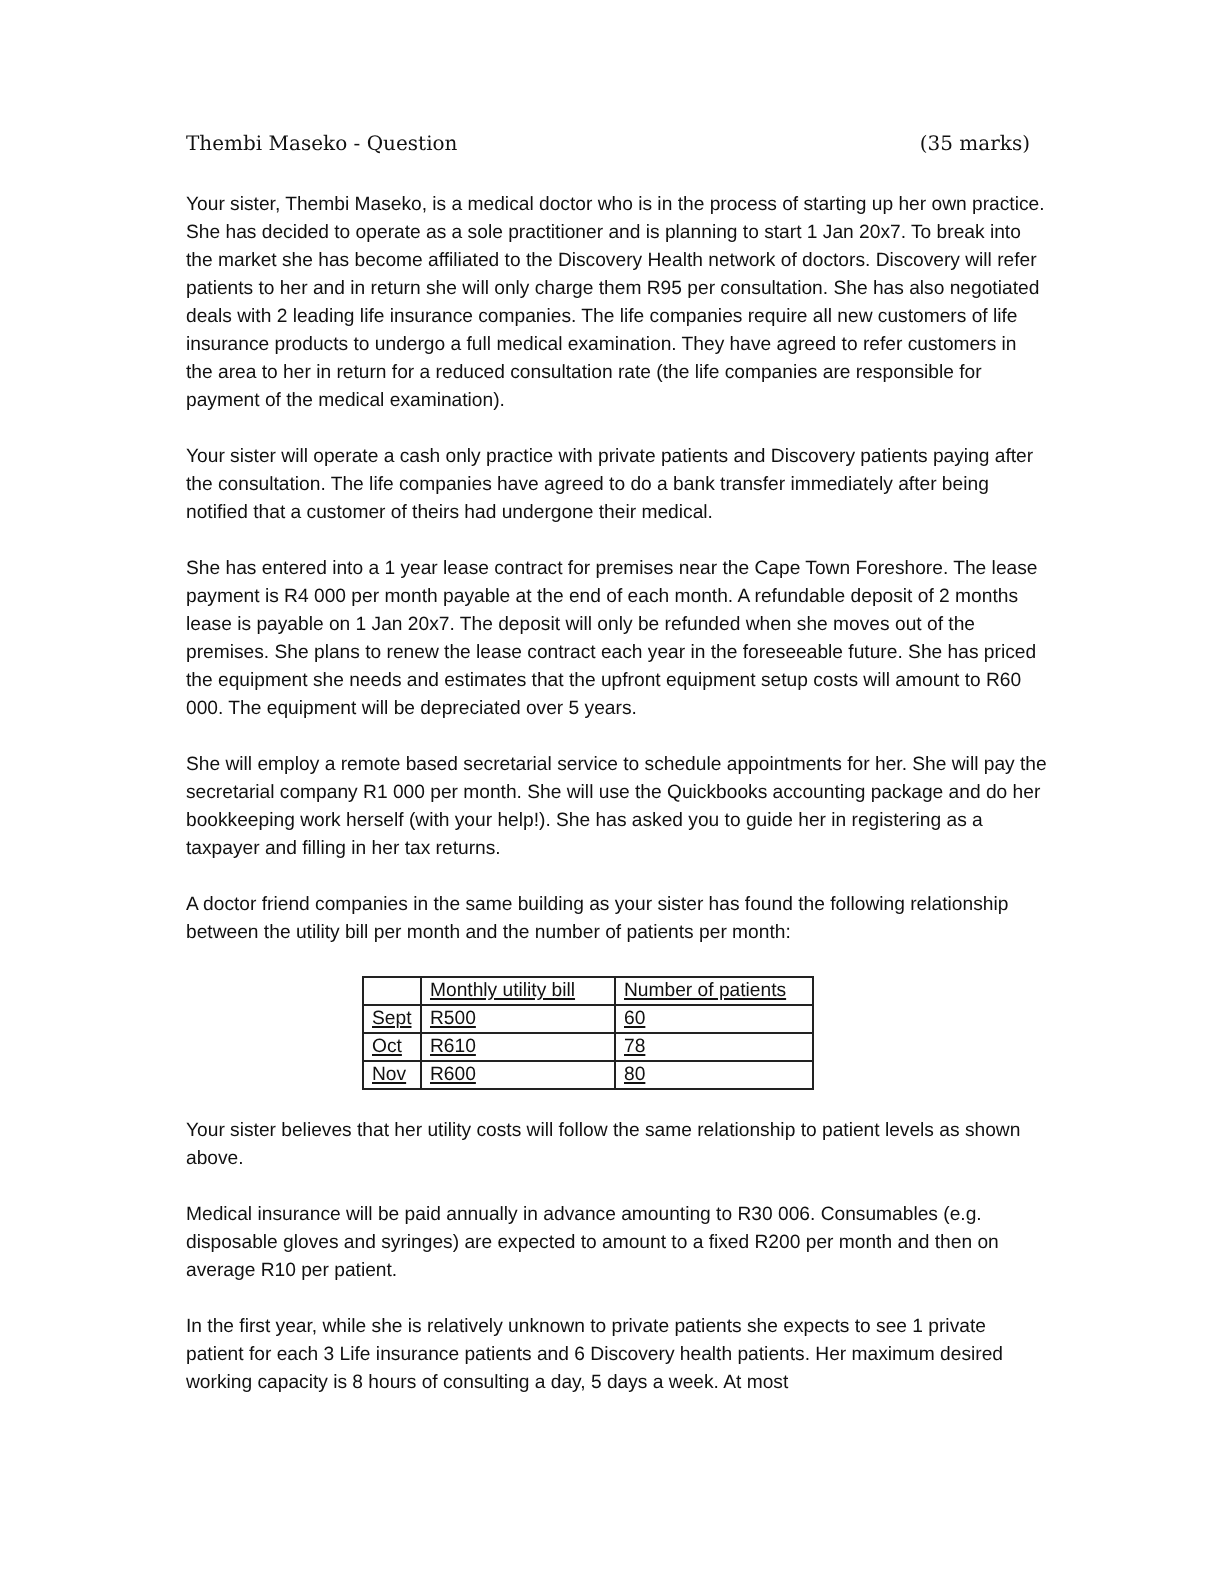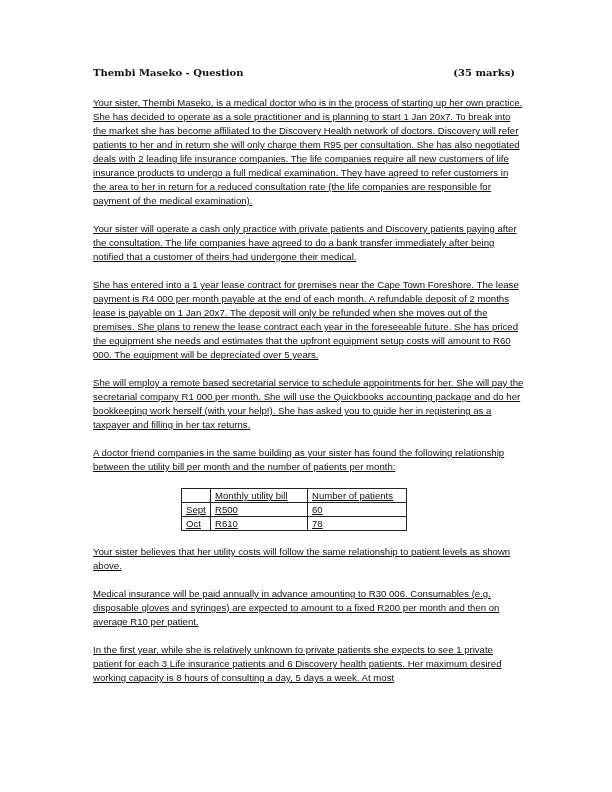--- a/index.html
+++ b/index.html
@@ -3,25 +3,25 @@
   <meta charset="utf-8">
   <style>
     html, body { margin: 0; padding: 0; background: #ffffff; }
     body { width: 612px; height: 792px; position: relative; overflow: hidden; }
     .page {
       position: absolute; left: 93px; top: 66px; width: 432px;
       font-family: "Liberation Sans", sans-serif; font-size: 9.6px;
       line-height: 14px; color: #111111;
     }
     .heading {
-      font-family: "DejaVu Serif", "Liberation Serif", serif; font-weight: bold;
+      font-family: "DejaVu Serif", "Liberation Serif", serif; font-weight: normal;
       font-size: 10px; display: flex; justify-content: space-between;
       width: 422px; height: 14px; margin-bottom: 16px;
     }
-    p { margin: 0 1px 14px 0; text-decoration: underline; }
+    p { margin: 0 1px 14px 0; }
     .tbl-wrap { display: flex; justify-content: center; margin: 0 0 14px 0; padding-right: 30px; text-decoration: underline; }
     table { border-collapse: collapse; font-size: 9.6px; }
     td { border: 1px solid #222; padding: 0 4px; height: 13px; line-height: 13px; }
     td.c0 { width: 20px; }
     td.c1 { width: 88px; }
     td.c2 { width: 90px; }
   </style>
 </head>
 <body>
 
@@ -48,20 +48,25 @@
       <tr>
         <td class="c0">Sept</td>
         <td class="c1">R500</td>
         <td class="c2">60</td>
       </tr>
       <tr>
         <td class="c0">Oct</td>
         <td class="c1">R610</td>
         <td class="c2">78</td>
       </tr>
+      <tr>
+        <td class="c0">Nov</td>
+        <td class="c1">R600</td>
+        <td class="c2">80</td>
+      </tr>
     </tbody>
       </table>
   </div>
 
   <p>Your sister believes that her utility costs will follow the same relationship to patient levels as shown above.</p>
   <p>Medical insurance will be paid annually in advance amounting to R30 006. Consumables (e.g. disposable gloves and syringes) are expected to amount to a fixed R200 per month and then on average R10 per patient.</p>
   <p>In the first year, while she is relatively unknown to private patients she expects to see 1 private patient for each 3 Life insurance patients and 6 Discovery health patients. Her maximum desired working capacity is 8 hours of consulting a day, 5 days a week. At most</p>
 </div>
 
 </body></html>

